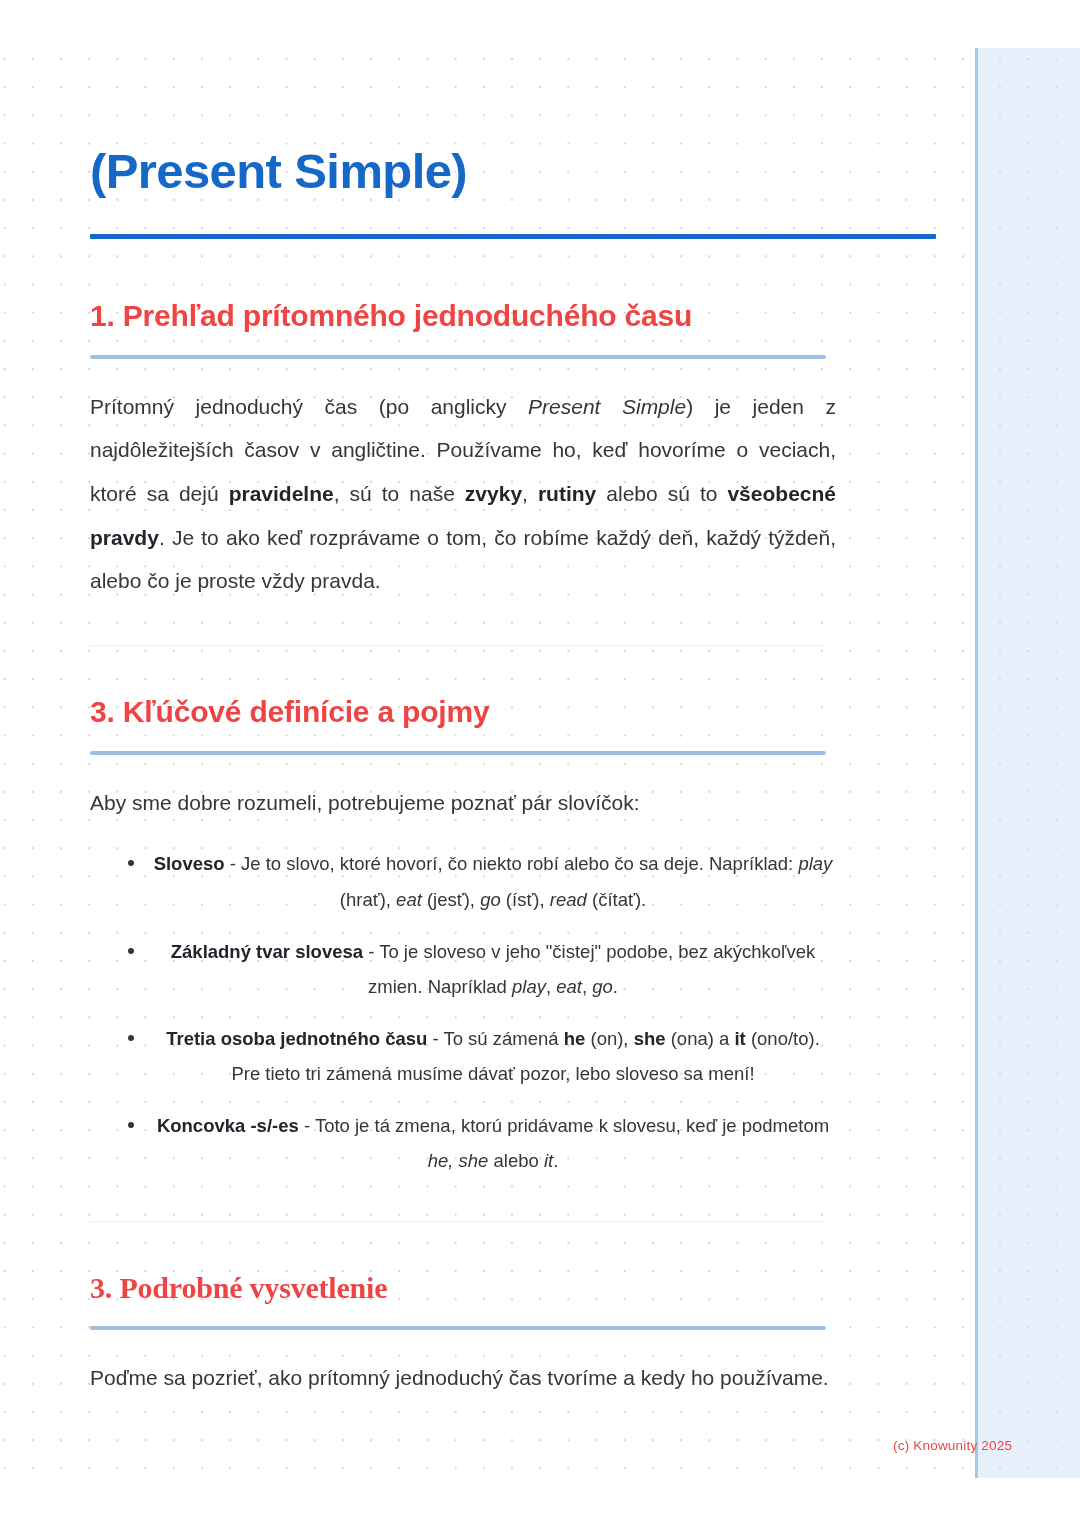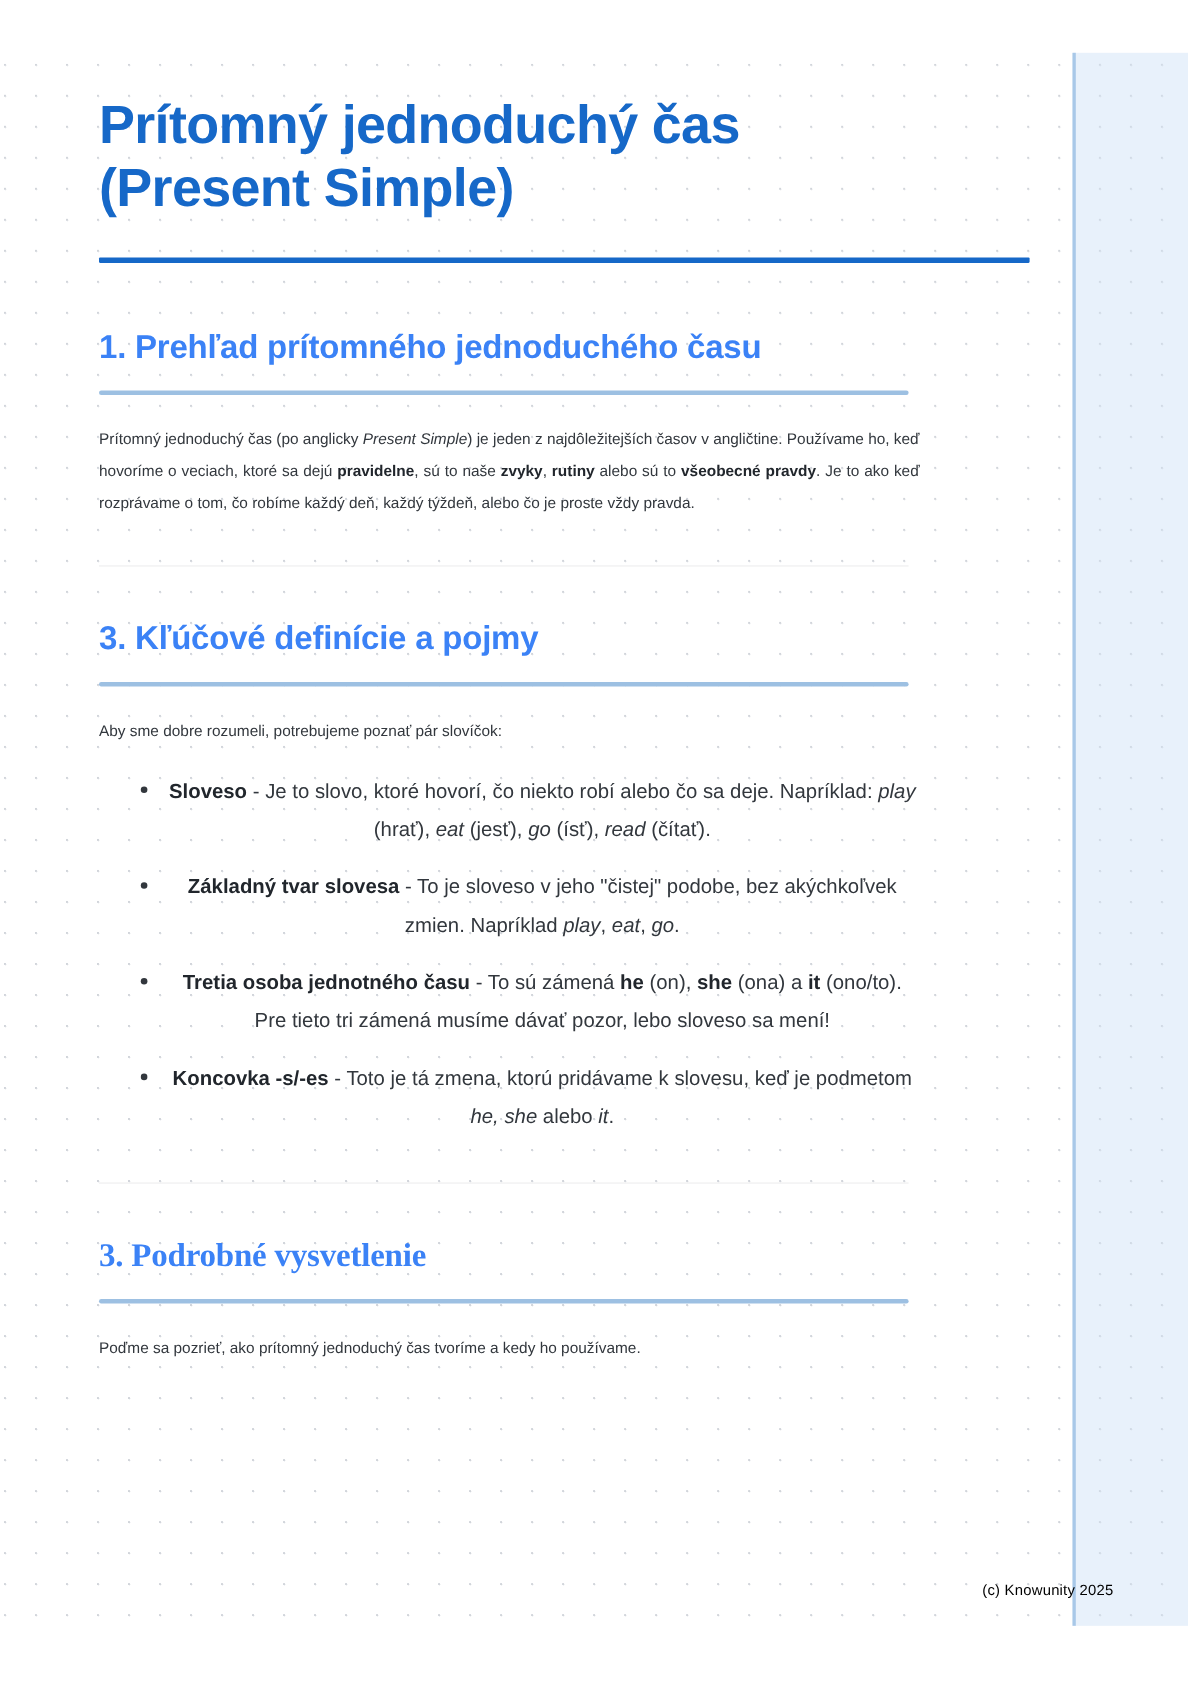--- a/index.html
+++ b/index.html
@@ -78,21 +78,21 @@
     height: 5px;
     background: #1668c8;
     border-radius: 1px;
   }
 
   h2.section-title {
     margin: 0;
     font-size: 30px;
     line-height: 1.33;
     font-weight: bold;
-    color: #3b82f6;
+    color: #ef4444;
     letter-spacing: -0.2px;
   }
   #sec1-title { padding-top: 57px; }
   #sec2-title { padding-top: 46px; }
   #sec3-title { padding-top: 46px; font-family: Liberation Serif, serif; }
 
   .section-rule {
     margin-top: 19px;
     width: 736px;
     height: 4px;
@@ -103,21 +103,21 @@
   .soft-divider {
     margin-top: 42px;
     width: 736px;
     height: 1px;
     background: #ededee;
   }
 
   p.body-text {
     margin: 0;
     padding-top: 26px;
-    font-size: 14px;
+    font-size: 21px;
     line-height: 2.08;
     color: #32373d;
     text-align: justify;
   }
   p.body-text.left { text-align: left; }
 
   b, strong { font-weight: bold; color: #21262c; }
   i, em { font-style: italic; }
 
   ul.term-list {
@@ -143,40 +143,40 @@
     height: 6px;
     border-radius: 50%;
     background: #32373d;
   }
 
   #watermark {
     position: absolute;
     left: 893px;
     top: 1438px;
     font-size: 13.5px;
-    color: #000000;
+    color: #ef4444;
     letter-spacing: .2px;
     white-space: nowrap;
   }
 </style>
 </head>
 <body>
 
 <div id="page">
 
   <div id="dot-grid"></div>
 
   <div id="right-panel">
     <div id="right-panel-dots"></div>
   </div>
 
   <div id="content">
 
     <h1 id="doc-title">
-      <span>Prítomný jednoduchý čas</span><br>
+      <br>
       <span>(Present Simple)</span>
     </h1>
 
     <div class="title-rule"></div>
 
     <h2 class="section-title" id="sec1-title">1. Prehľad prítomného jednoduchého času</h2>
     <div class="section-rule"></div>
 
     <p class="body-text"><span>Prítomný jednoduchý čas (po anglicky </span><em>Present Simple</em><span>) je jeden z najdôležitejších časov v angličtine. Používame ho, keď hovoríme o veciach, ktoré sa dejú </span><strong>pravidelne</strong><span>, sú to naše </span><strong>zvyky</strong><span>, </span><strong>rutiny</strong><span> alebo sú to </span><strong>všeobecné pravdy</strong><span>. Je to ako keď rozprávame o tom, čo robíme každý deň, každý týždeň, alebo čo je proste vždy pravda.</span></p>
 

